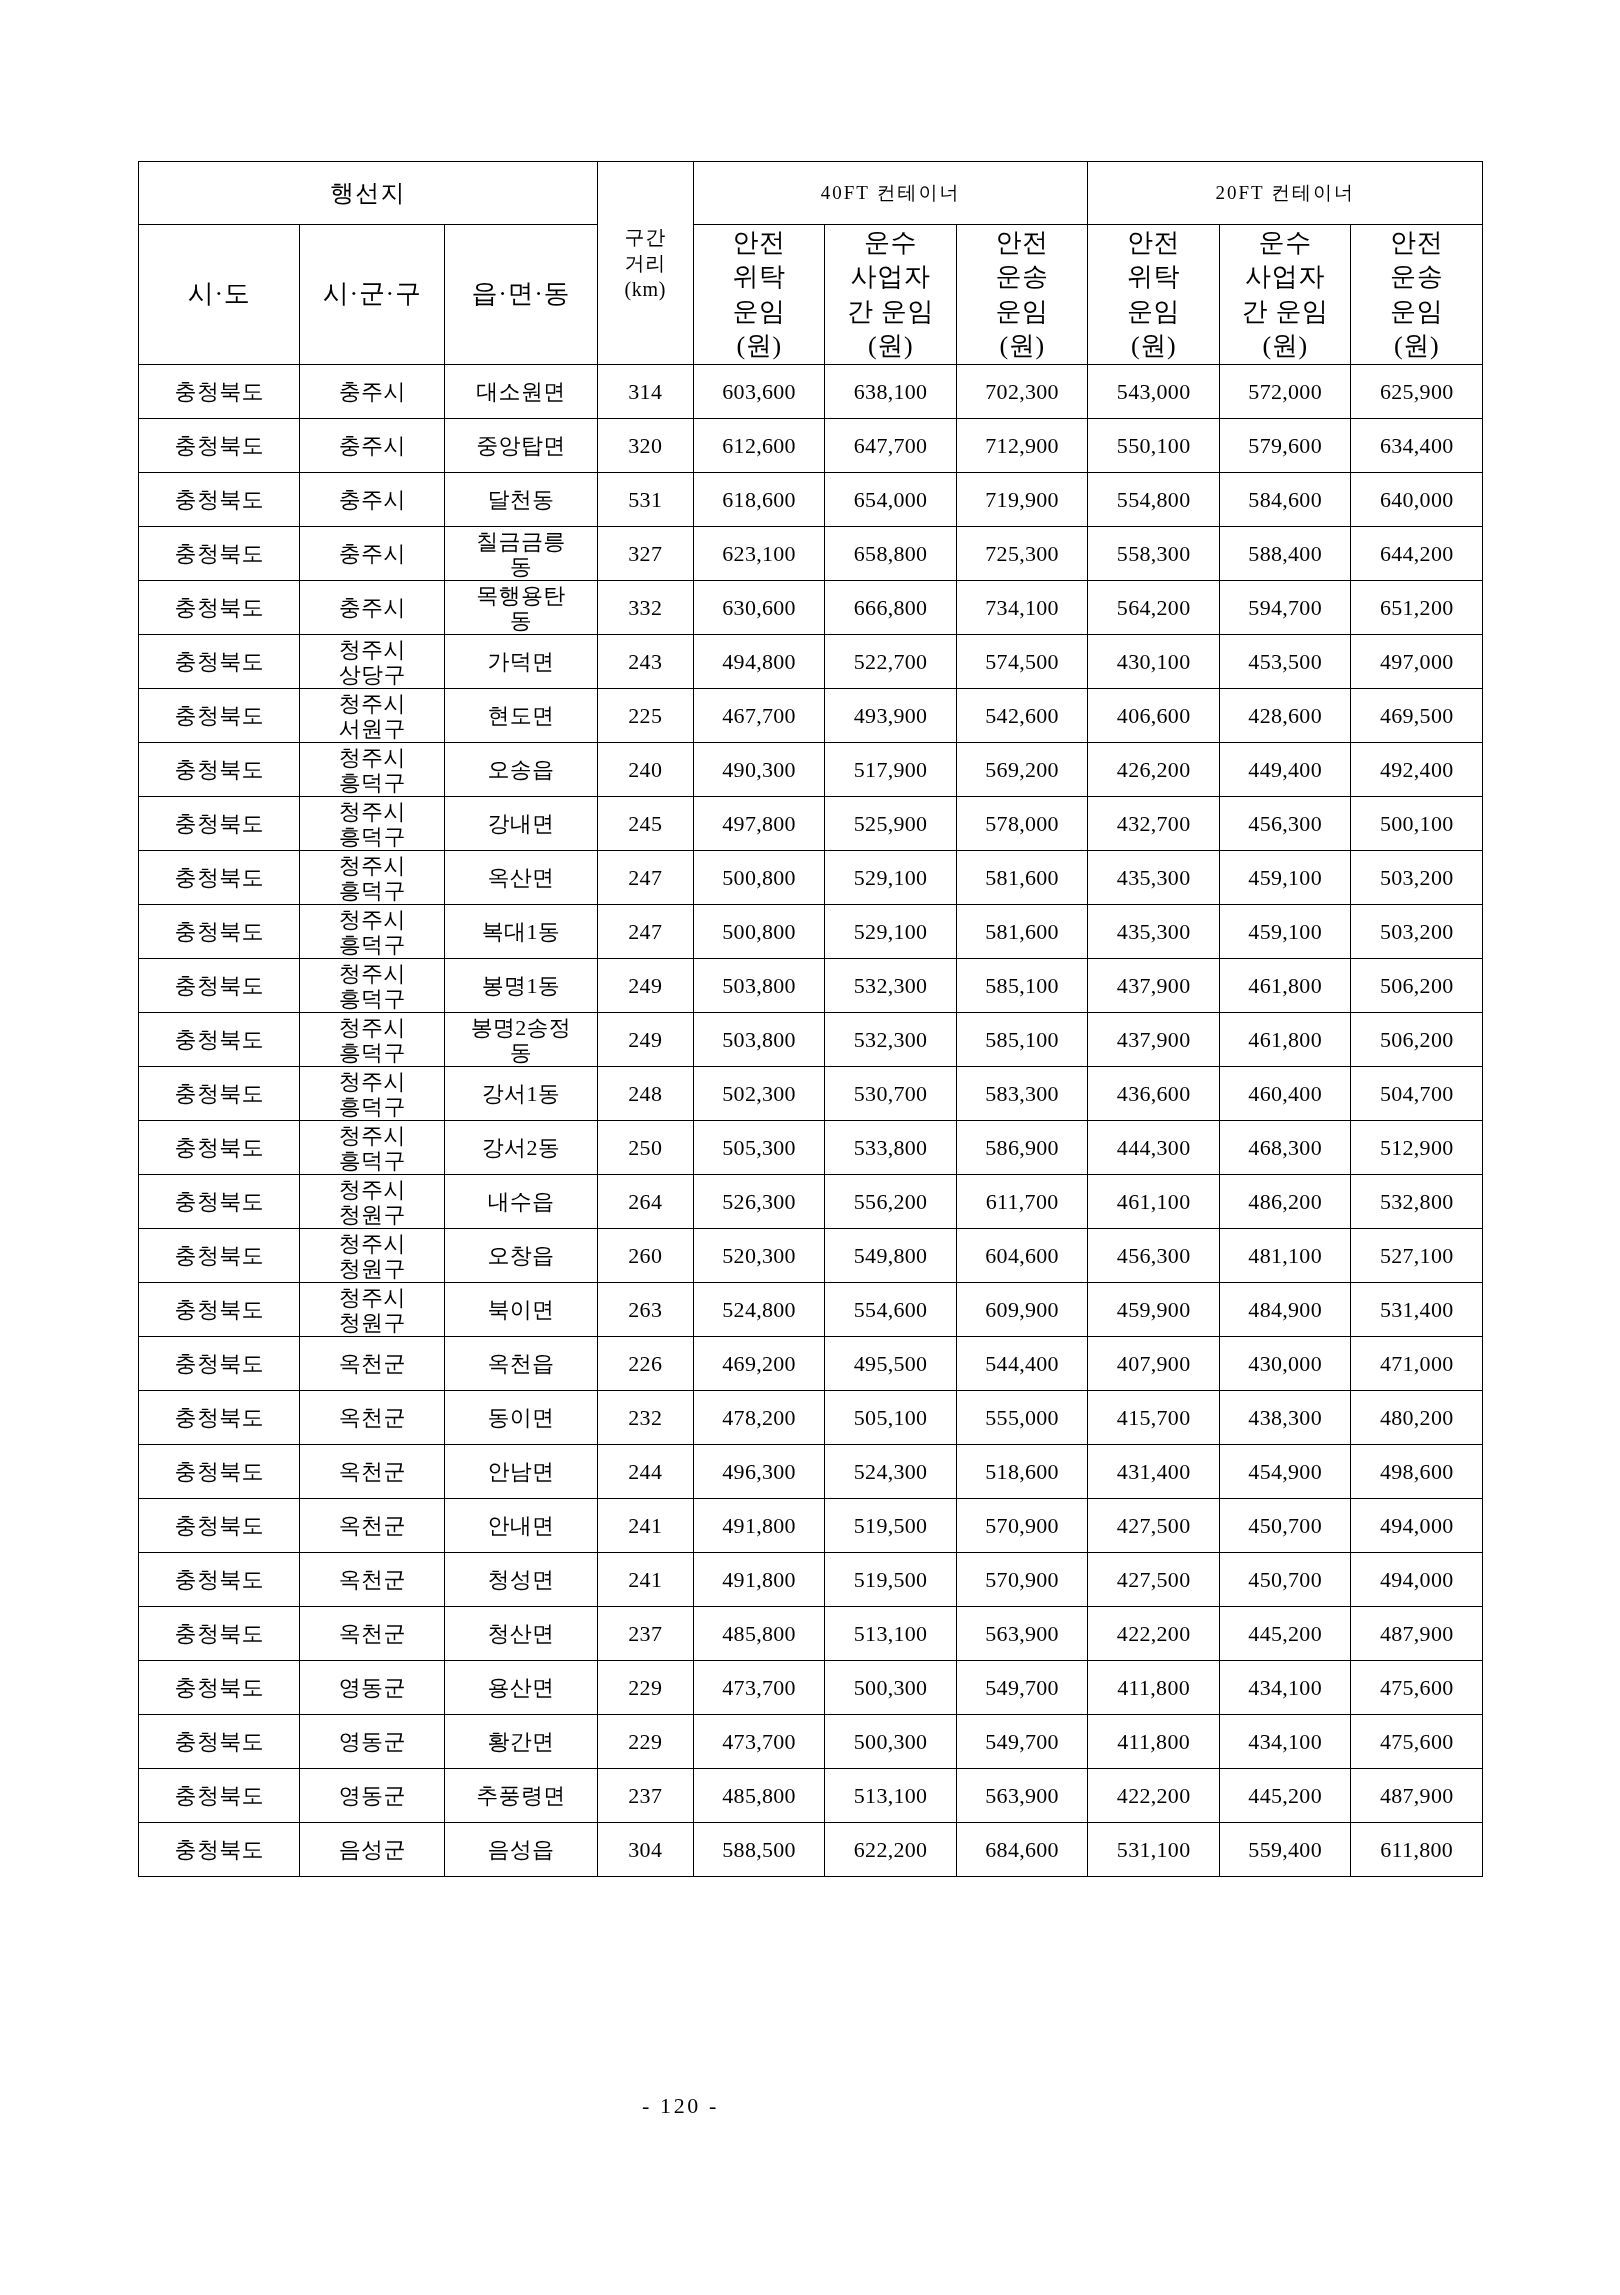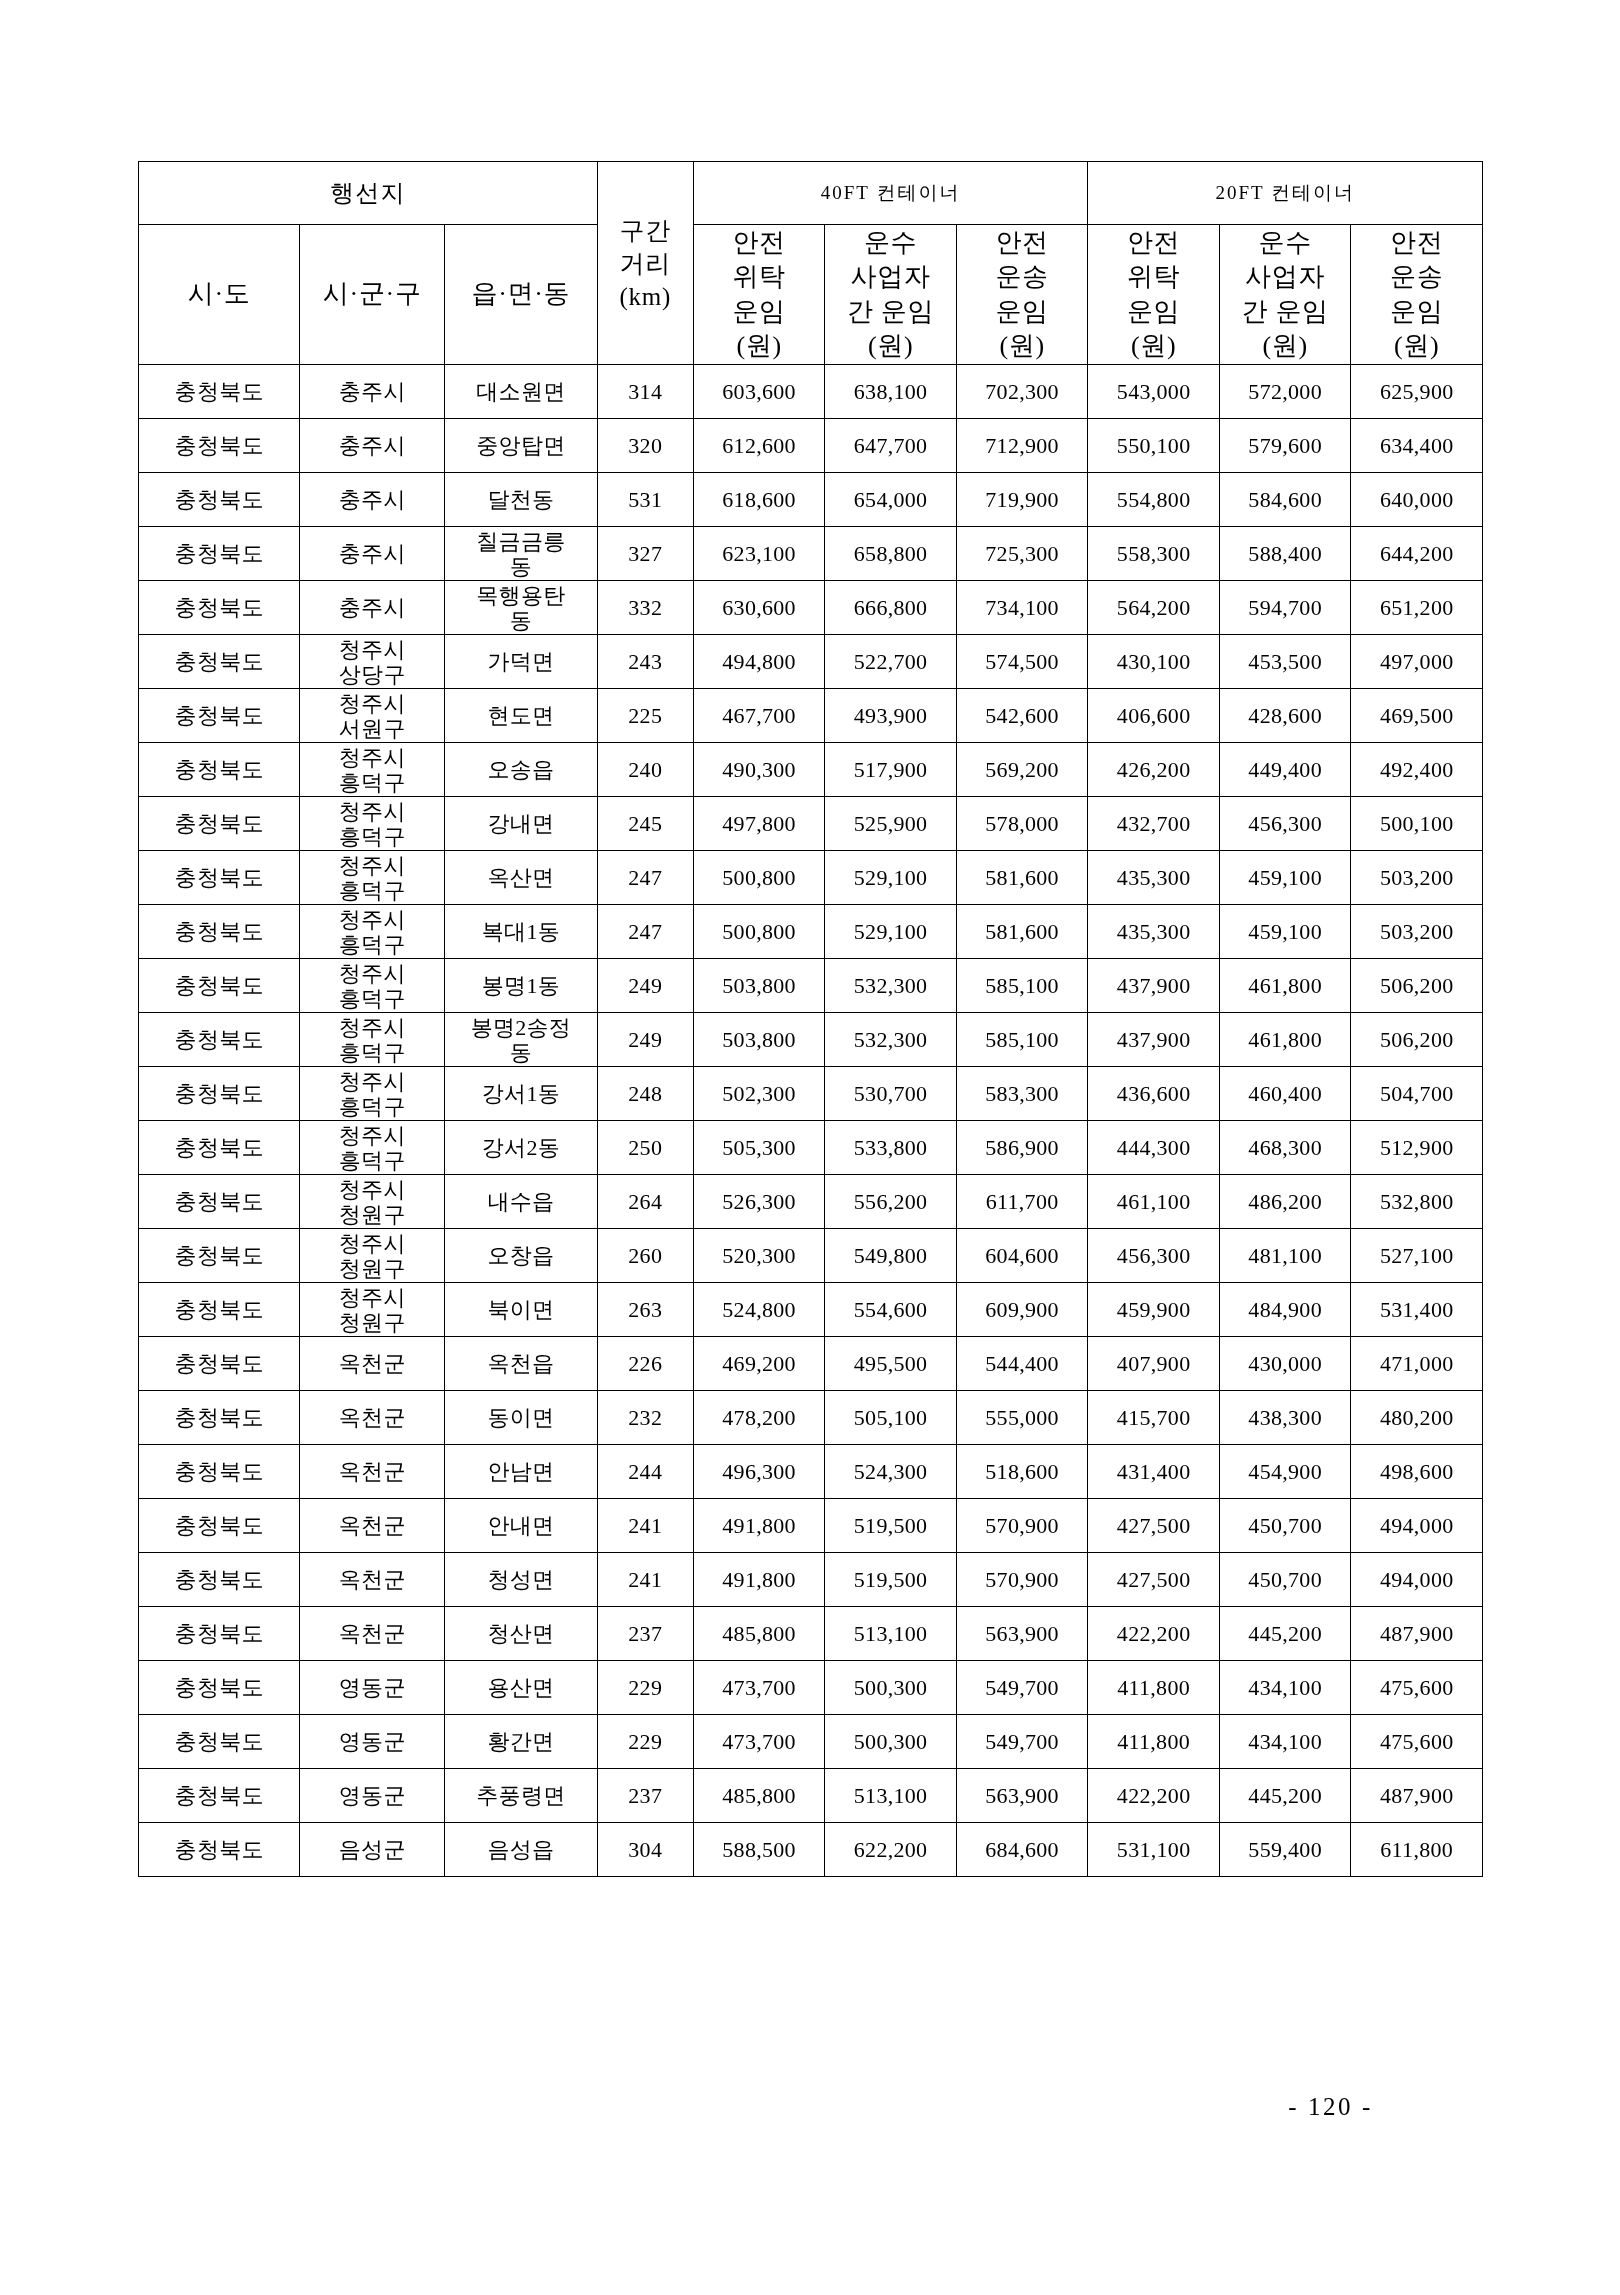--- a/index.html
+++ b/index.html
@@ -45,21 +45,21 @@
     font-size: 26px;
     line-height: 1.32;
     letter-spacing: 0.7px;
   }
   .hdr-span3 {
     height: 60px;
     font-size: 19px;
     letter-spacing: 2px;
   }
   .hdr-dist {
-    font-size: 25px;
+    font-size: 20px;
     line-height: 1.32;
     letter-spacing: 0.7px;
   }
   .body-row td {
     height: 51px;
     font-size: 22px;
     letter-spacing: 0.3px;
   }
   .cell-two-line {
     line-height: 1.14;
@@ -68,24 +68,24 @@
   
   col.c-sido    { width: 146px; }
   col.c-sigungu { width: 131px; }
   col.c-eupmyeon{ width: 138px; }
   col.c-dist    { width: 87px; }
   col.c-money   { width: 119px; }
 
   .page-number {
     position: absolute;
     left: 0;
-    right: 0;
+    right: 12px;
     top: 2093px;
-    text-align: right;
-    font-size: 25px;
+    text-align: center;
+    font-size: 22px;
     letter-spacing: 2.6px;
     font-family: "Liberation Serif", serif;
   }
 </style>
 </head>
 <body>
 
 <div class="page">
 
   <table class="fare-table">

